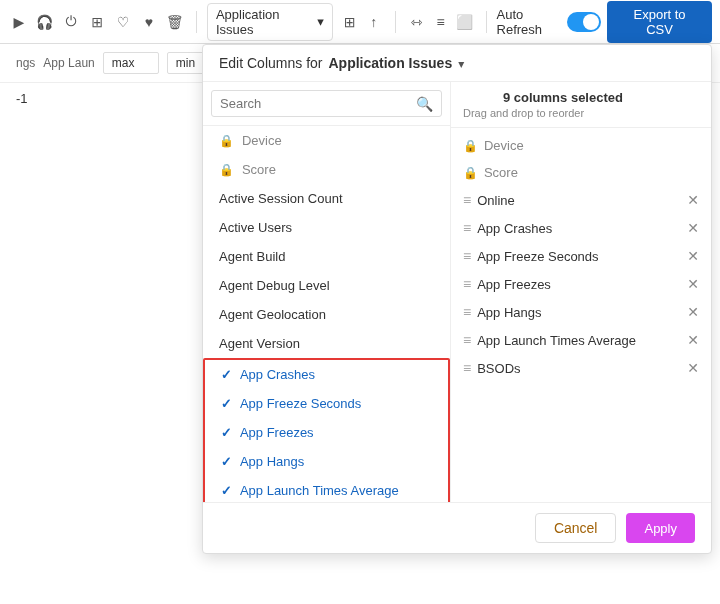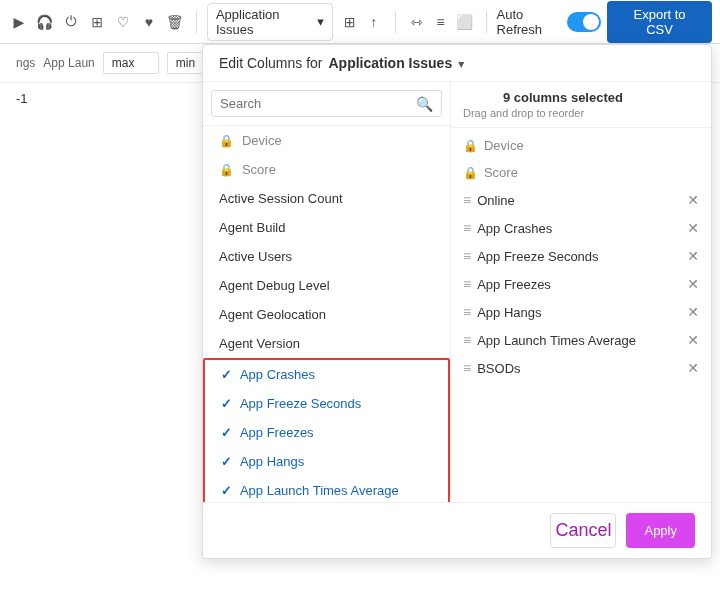--- a/index.html
+++ b/index.html
@@ -183,22 +183,22 @@
     .right-item.locked-item { color: #888; }
     .right-item .lock-icon { color: #bbb; font-size: 12px; }
 
     
     .panel-footer {
       padding: 10px 16px;
       border-top: 1px solid #eee;
       display: flex; justify-content: flex-end; gap: 10px;
     }
     .cancel-btn {
-      border: 1px solid #ddd; background: white; color: #a21caf;
-      border-radius: 4px; padding: 6px 4px; font-size: 18px; cursor: pointer;
+      border: 1px solid #ddd; background: white; color: #a16207;
+      border-radius: 4px; padding: 6px 18px; font-size: 14px; cursor: pointer;
     }
     .apply-btn {
       background: #d946ef; color: white; border: none;
       border-radius: 4px; padding: 6px 18px; font-size: 13px; cursor: pointer;
       font-weight: 500;
     }
   </style>
 </head>
 <body>
 
@@ -271,24 +271,24 @@
 
         <div class="col-item locked">
           <span class="lock-icon">🔒</span>
           <span class="item-label">Score</span>
         </div>
 
         <div class="col-item">
           <span class="item-label">Active Session Count</span>
         </div>
         <div class="col-item">
+          <span class="item-label">Active Users</span>
+        </div>
+        <div class="col-item">
           <span class="item-label">Agent Build</span>
-        </div>
-        <div class="col-item">
-          <span class="item-label">Active Users</span>
         </div>
         <div class="col-item">
           <span class="item-label">Agent Debug Level</span>
         </div>
         <div class="col-item">
           <span class="item-label">Agent Geolocation</span>
         </div>
         <div class="col-item">
           <span class="item-label">Agent Version</span>
         </div>

